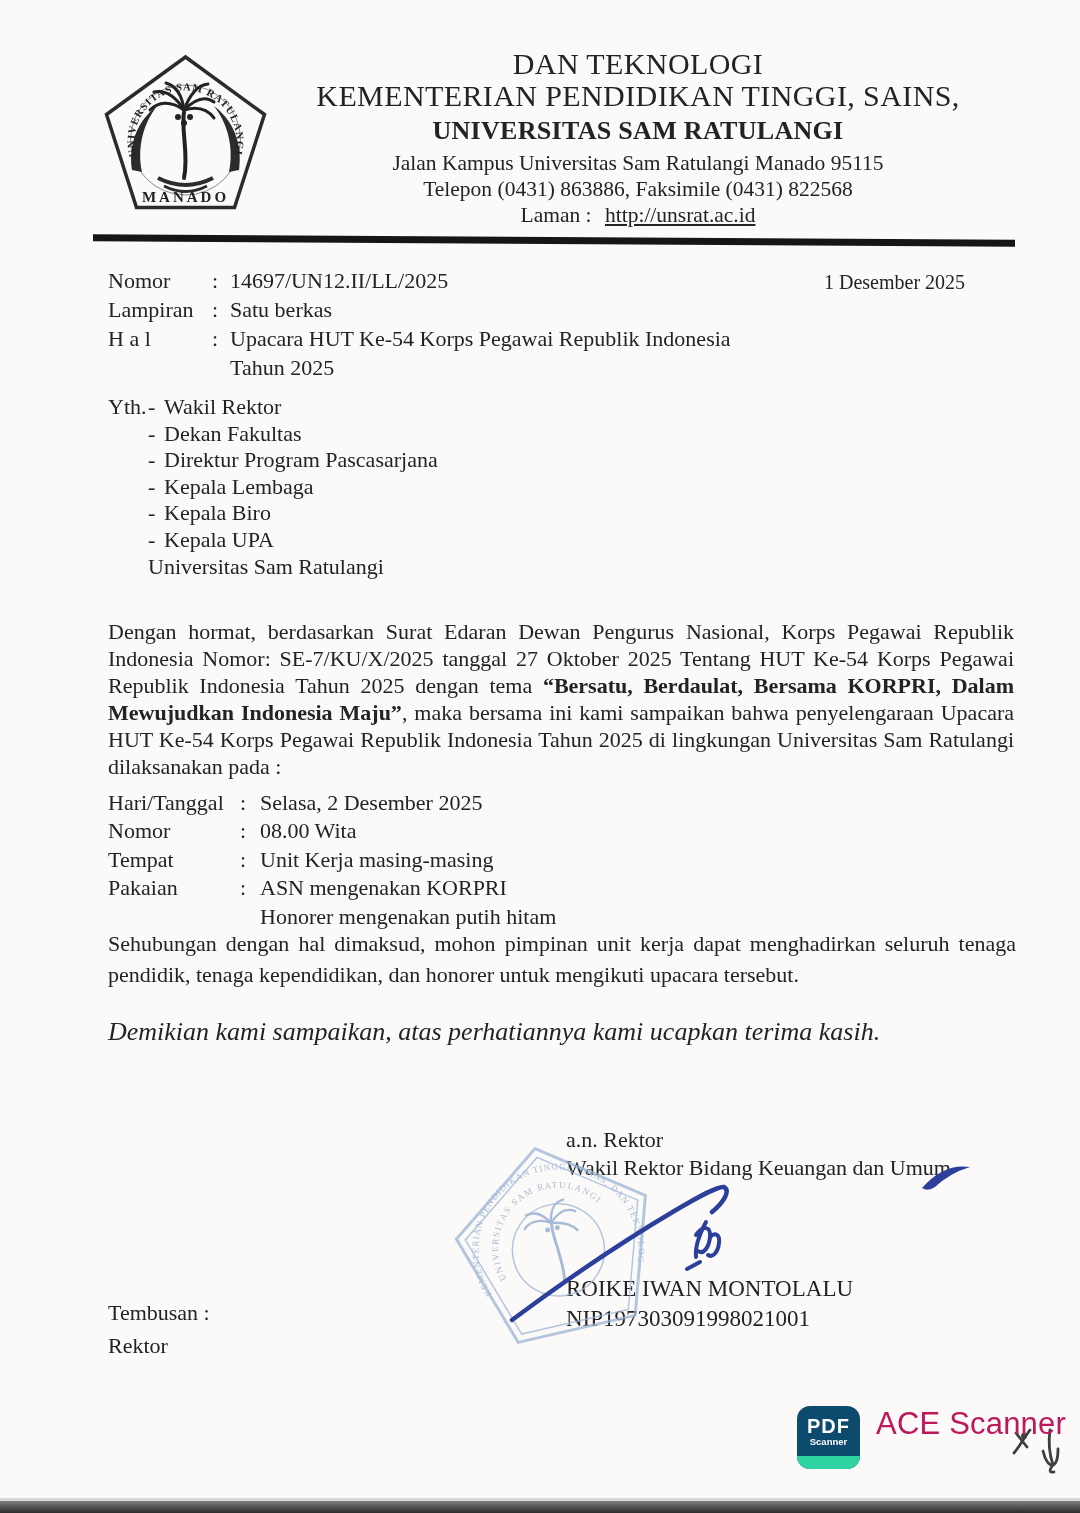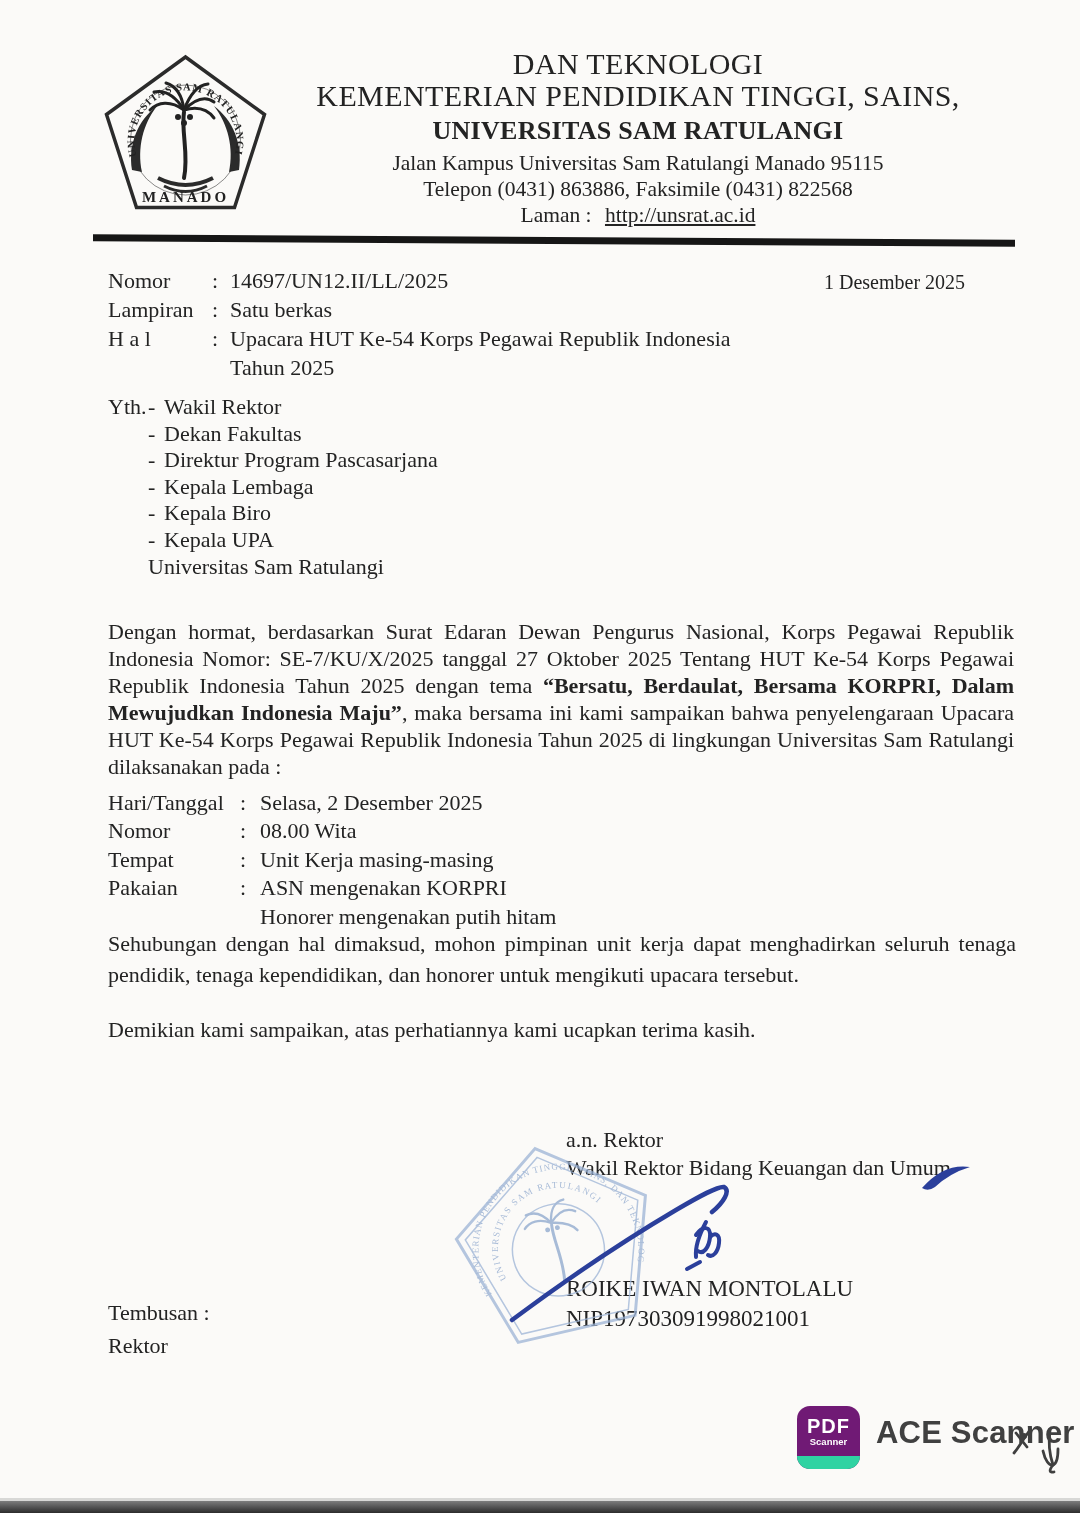--- a/index.html
+++ b/index.html
@@ -32,33 +32,33 @@
   .rec-indent{padding-left:40px;}
   .rec-dash{width:16px;}
   
   .p1{position:absolute;left:108px;top:618px;width:906px;font-size:22px;line-height:27px;text-align:justify;}
   .p1 b{font-weight:700;}
   .details{position:absolute;left:108px;top:789px;font-size:22px;line-height:28.4px;}
   .det-row{display:flex;}
   .det-label{width:132px;}
   .det-colon{width:20px;}
   .p2{position:absolute;left:108px;top:929px;width:908px;font-size:22px;line-height:30.5px;text-align:justify;}
-  .p3{position:absolute;left:108px;top:1017px;font-size:22px;}
+  .p3{position:absolute;left:108px;top:1017px;font-size:26px;font-style:italic;}
   
   .sig-head{position:absolute;left:566px;top:1126px;font-size:22px;line-height:28px;}
   .sig-nameblock{position:absolute;left:566px;top:1274px;font-size:23px;line-height:30px;}
   .tembusan{position:absolute;left:108px;top:1296px;font-size:22px;line-height:33px;}
   
   .scanner{position:absolute;left:797px;top:1406px;display:flex;align-items:flex-start;font-family:"Liberation Sans",sans-serif;}
-  .pdf-icon{width:63px;height:63px;border-radius:13px;overflow:hidden;display:flex;flex-direction:column;background:#701a75;}
+  .pdf-icon{width:63px;height:63px;border-radius:13px;overflow:hidden;display:flex;flex-direction:column;background:#0c4a6e;}
   .pdf-top{flex:1;display:flex;flex-direction:column;align-items:center;justify-content:center;color:#fff;}
   .pdf-t1{font-weight:800;font-size:20px;letter-spacing:1px;line-height:20px;}
   .pdf-t2{font-weight:700;font-size:9.5px;line-height:11px;}
   .pdf-bottom{height:13px;background:#2fd3a2;}
-  .scanner-name{margin-left:16px;margin-top:9px;font-weight:700;font-size:31px;color:#404040;letter-spacing:.2px;}
+  .scanner-name{margin-left:16px;margin-top:0;font-weight:400;font-size:31px;color:#be185d;letter-spacing:.2px;}
   
   .ink-overlay{position:absolute;left:0;top:0;width:1080px;height:1513px;pointer-events:none;}
   .bottom-edge-light{position:absolute;left:0;bottom:12px;width:100%;height:3px;background:#d8d8d6;}
   .bottom-edge-dark{position:absolute;left:0;bottom:0;width:100%;height:12px;background:linear-gradient(#7d7d7d,#2c2c2c);}
 </style>
 </head>
 <body>
 
 <div class="page">
 

